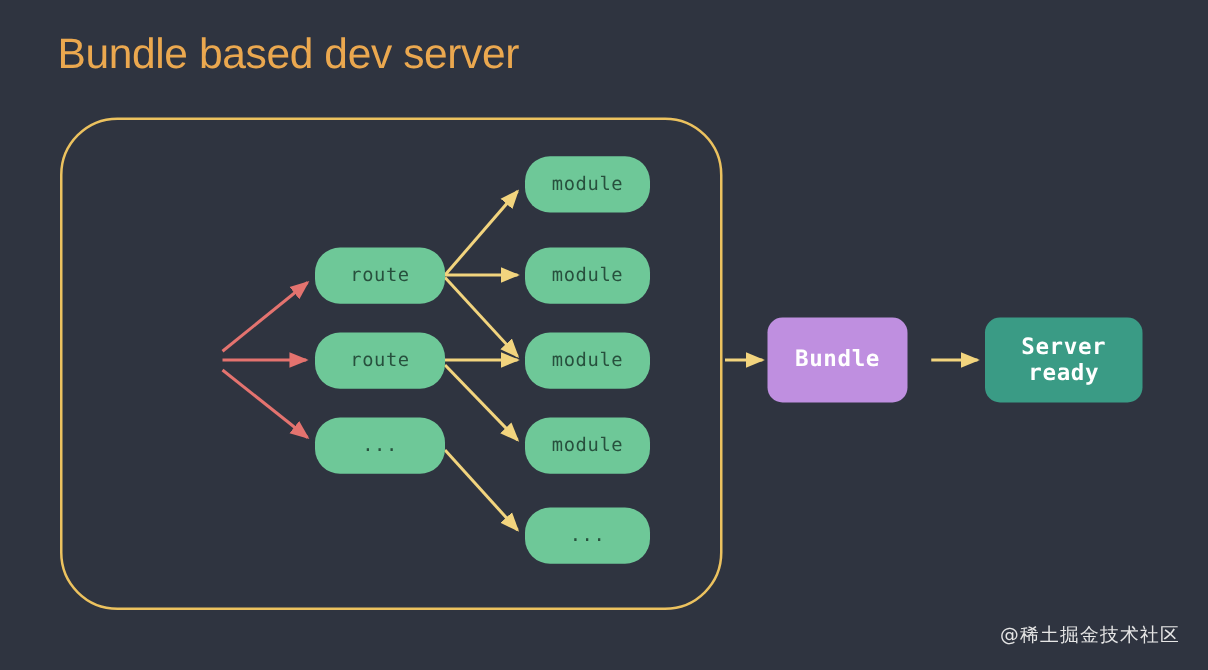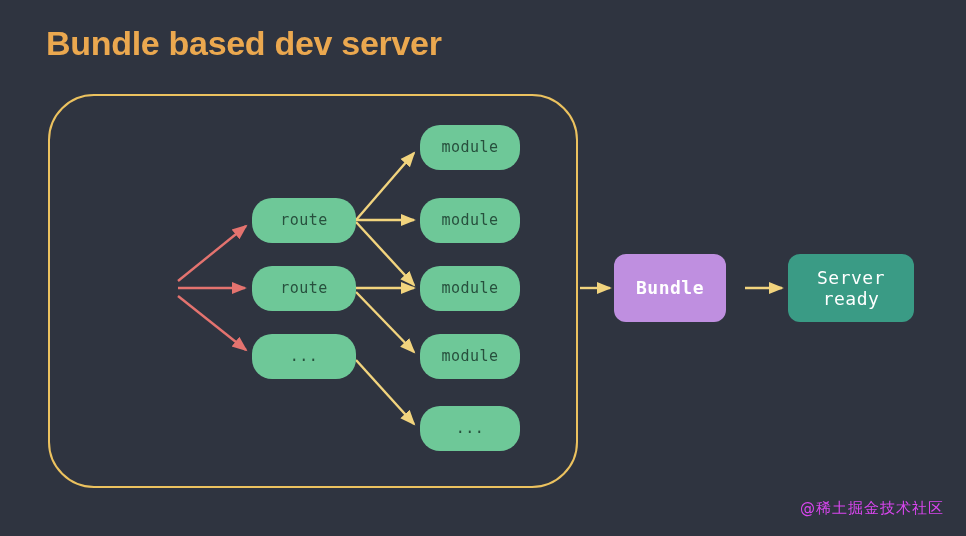--- a/index.html
+++ b/index.html
@@ -13,21 +13,21 @@
     height: 536px;
     background: #2f3440;
     overflow: hidden;
     font-family: "Liberation Sans", sans-serif;
   }
   #title {
     position: absolute;
     left: 46px;
     top: 24px;
     font-size: 34px;
-    font-weight: 700;
+    font-weight: 400;
     letter-spacing: -0.3px;
     color: #eba84f;
     white-space: nowrap;
   }
   #graph-container {
     position: absolute;
     left: 48px;
     top: 94px;
     width: 530px;
     height: 394px;
@@ -60,36 +60,36 @@
   .node-purple {
     background: #bf8fe0;
     color: #ffffff;
     font-size: 18px;
     font-weight: bold;
   }
   .node-teal {
     background: #3a9b85;
     color: #ffffff;
     font-size: 18px;
-    font-weight: normal;
+    font-weight: bold;
   }
   svg.edges {
     position: absolute;
     left: 0;
     top: 0;
     width: 966px;
     height: 536px;
     pointer-events: none;
   }
   #watermark {
     position: absolute;
     right: 22px;
     bottom: 18px;
     font-size: 15px;
-    color: #d946ef;
+    color: #e5e5e5;
     letter-spacing: 1px;
     font-family: "DejaVu Sans", sans-serif;
   }
 </style>
 </head>
 <body>
 
 <div id="slide">
 
   <div id="title">Bundle based dev server</div>

